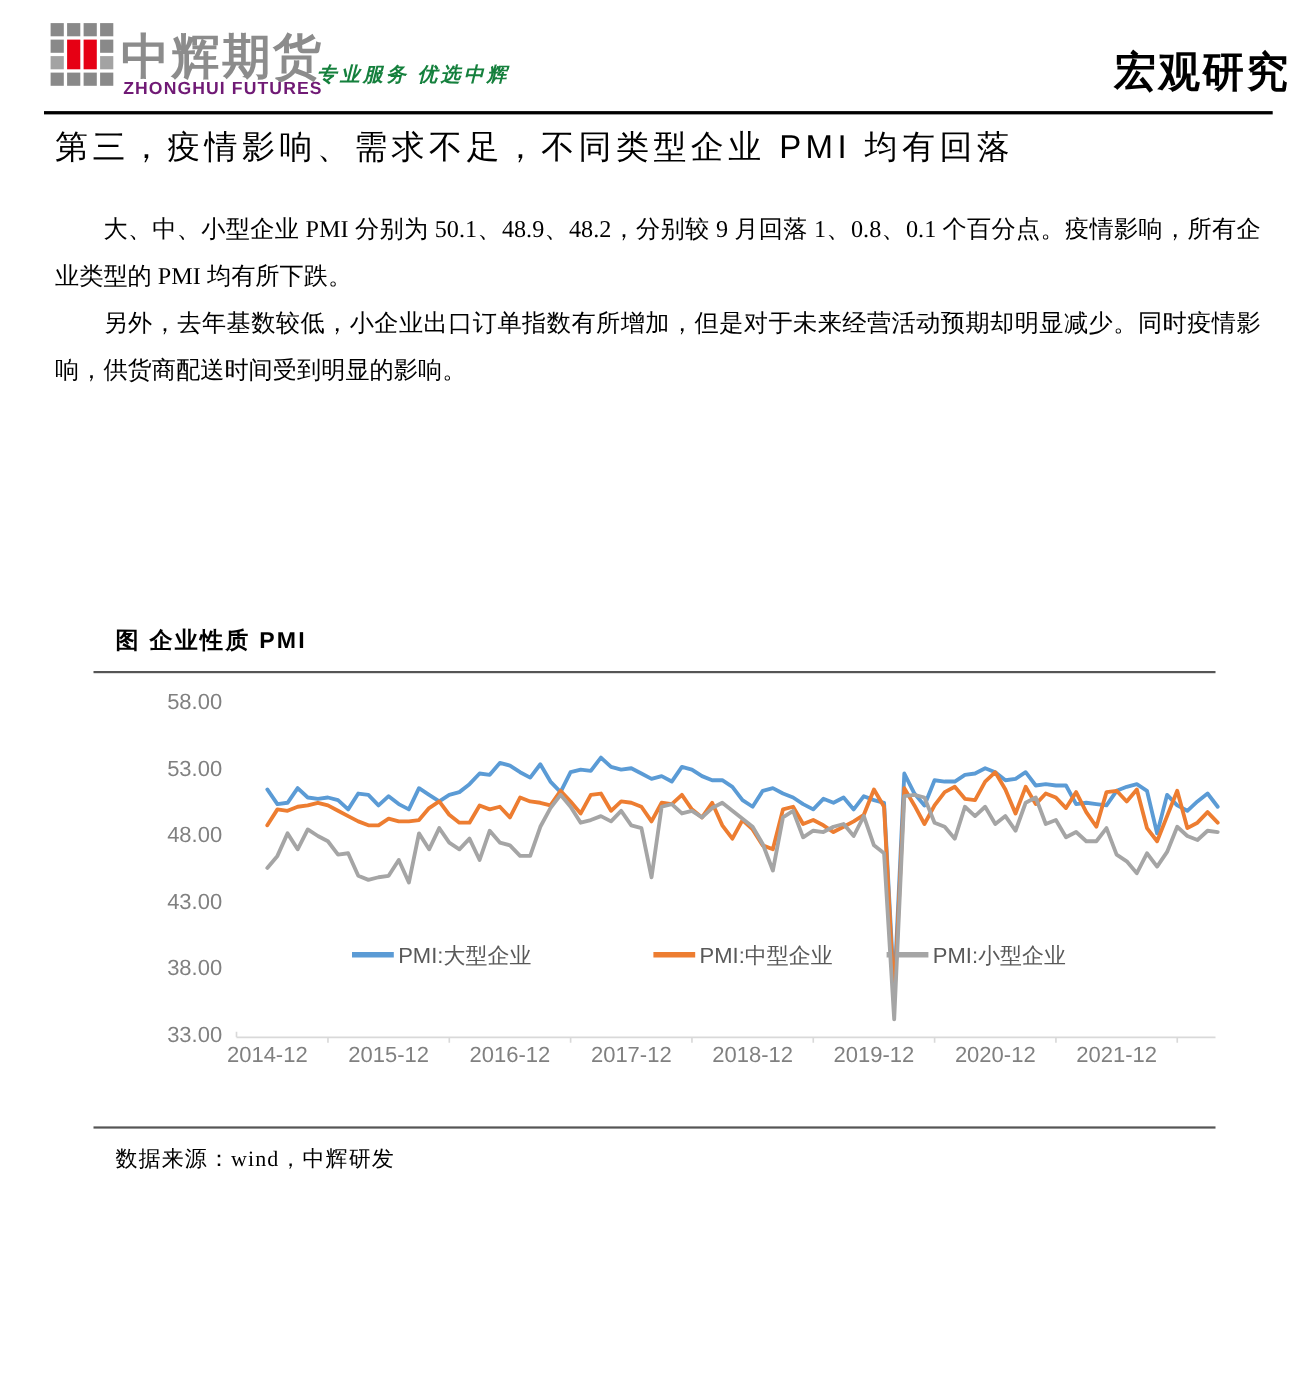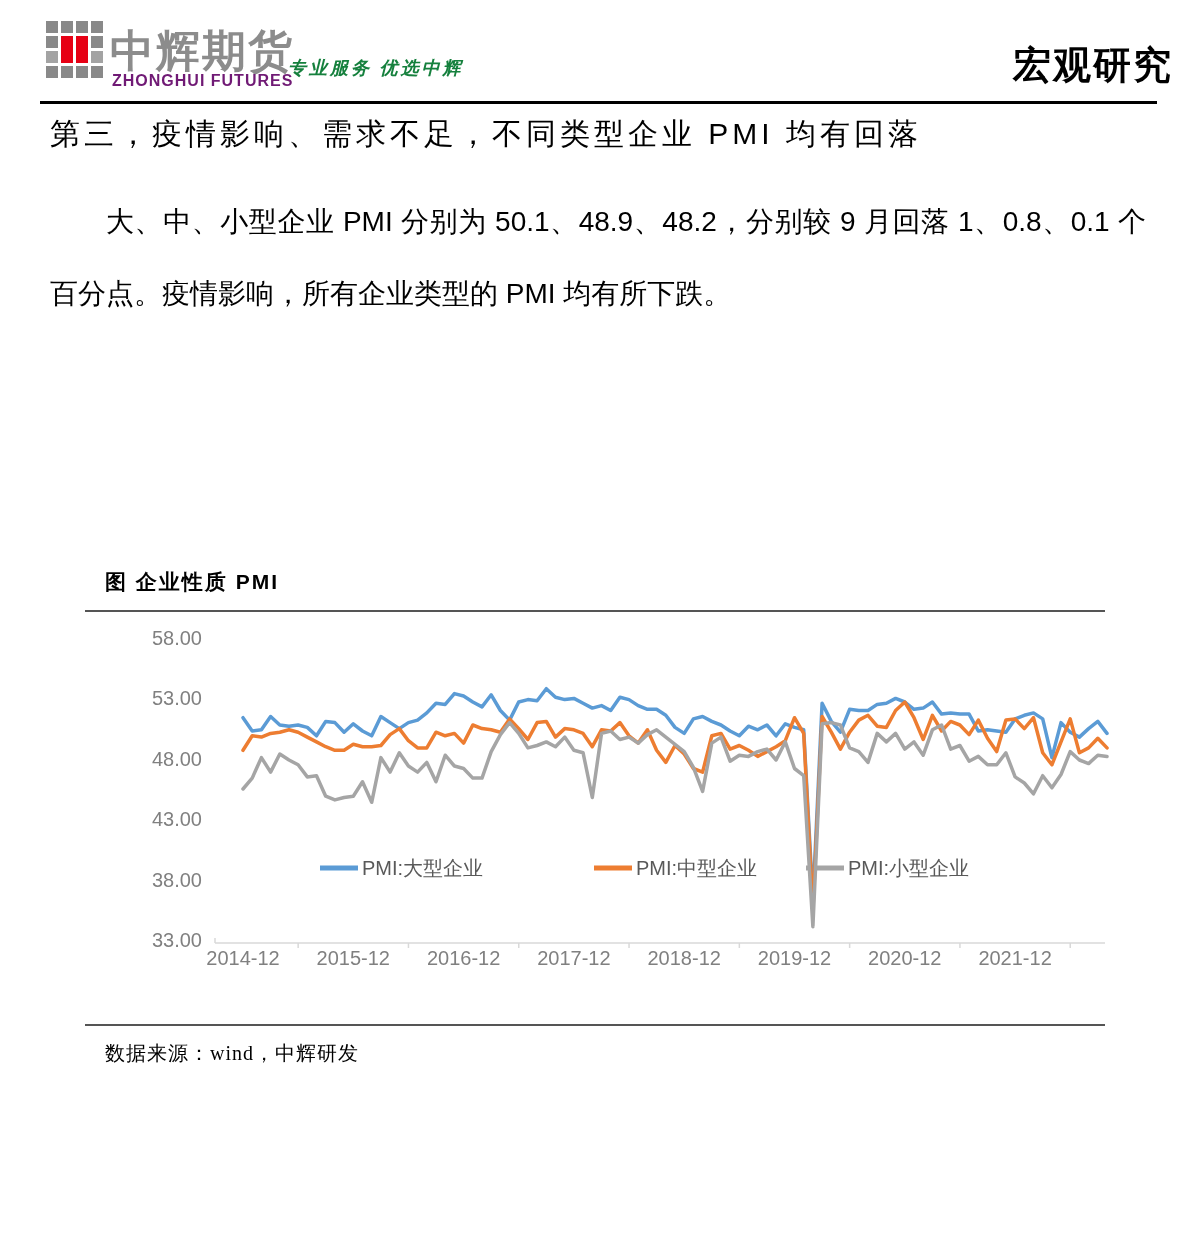--- a/index.html
+++ b/index.html
@@ -19,21 +19,21 @@
            font-style:italic;font-weight:bold;letter-spacing:3px;white-space:nowrap;
            font-family:"Liberation Serif",serif;}
   .section-label{position:absolute;right:36px;top:40px;font-size:38px;font-weight:bold;
            letter-spacing:2px;white-space:nowrap;text-align:center;}
   .header-rule{position:absolute;left:40px;top:101px;width:1117px;height:3px;background:#000;}
 
   
   .doc-title{position:absolute;left:50px;top:114px;margin:0;font-size:30px;font-weight:normal;
            letter-spacing:4px;white-space:nowrap;}
   .body-text{position:absolute;left:50px;top:186px;width:1096px;
-           font-family:Liberation Sans, sans-serif;font-size:28px;line-height:72px;
+           font-family:Liberation Serif, serif;font-size:22px;line-height:43px;
            text-align:justify;}
   .body-text p{margin:0;text-indent:2em;}
 
   
   .fig-caption{position:absolute;left:105px;top:568px;font-size:21px;font-weight:bold;
            letter-spacing:2px;}
   .fig-rule{position:absolute;left:85px;width:1020px;height:2px;background:#555;}
   .fig-rule.top{top:610px;}
   .fig-rule.bottom{top:1024px;}
   .chart-svg{position:absolute;left:85px;top:613px;}
@@ -68,20 +68,21 @@
     <div class="logo-cn">中辉期货</div>
     <div class="logo-en">ZHONGHUI FUTURES</div>
     <div class="logo-tagline">专业服务 优选中辉</div>
     <div class="section-label">宏观研究</div>
   </div>
   <div class="header-rule"></div>
 
   <h1 class="doc-title">第三，疫情影响、需求不足，不同类型企业 PMI 均有回落</h1>
   <div class="body-text">
     <p>大、中、小型企业 PMI 分别为 50.1、48.9、48.2，分别较 9 月回落 1、0.8、0.1 个百分点。疫情影响，所有企业类型的 PMI 均有所下跌。</p>
+    <p>另外，去年基数较低，小企业出口订单指数有所增加，但是对于未来经营活动预期却明显减少。同时疫情影响，供货商配送时间受到明显的影响。</p>
   </div>
 
   <div class="fig-caption">图 企业性质 PMI</div>
   <div class="fig-rule top"></div>
   <svg id="chart" class="chart-svg" width="1030" height="400" viewBox="0 0 1030 400">
       <text x="117" y="32" text-anchor="end" class="axlab">58.00</text>
       <text x="117" y="92.39999999999998" text-anchor="end" class="axlab">53.00</text>
       <text x="117" y="152.8" text-anchor="end" class="axlab">48.00</text>
       <text x="117" y="213.2" text-anchor="end" class="axlab">43.00</text>
       <text x="117" y="273.6" text-anchor="end" class="axlab">38.00</text>

